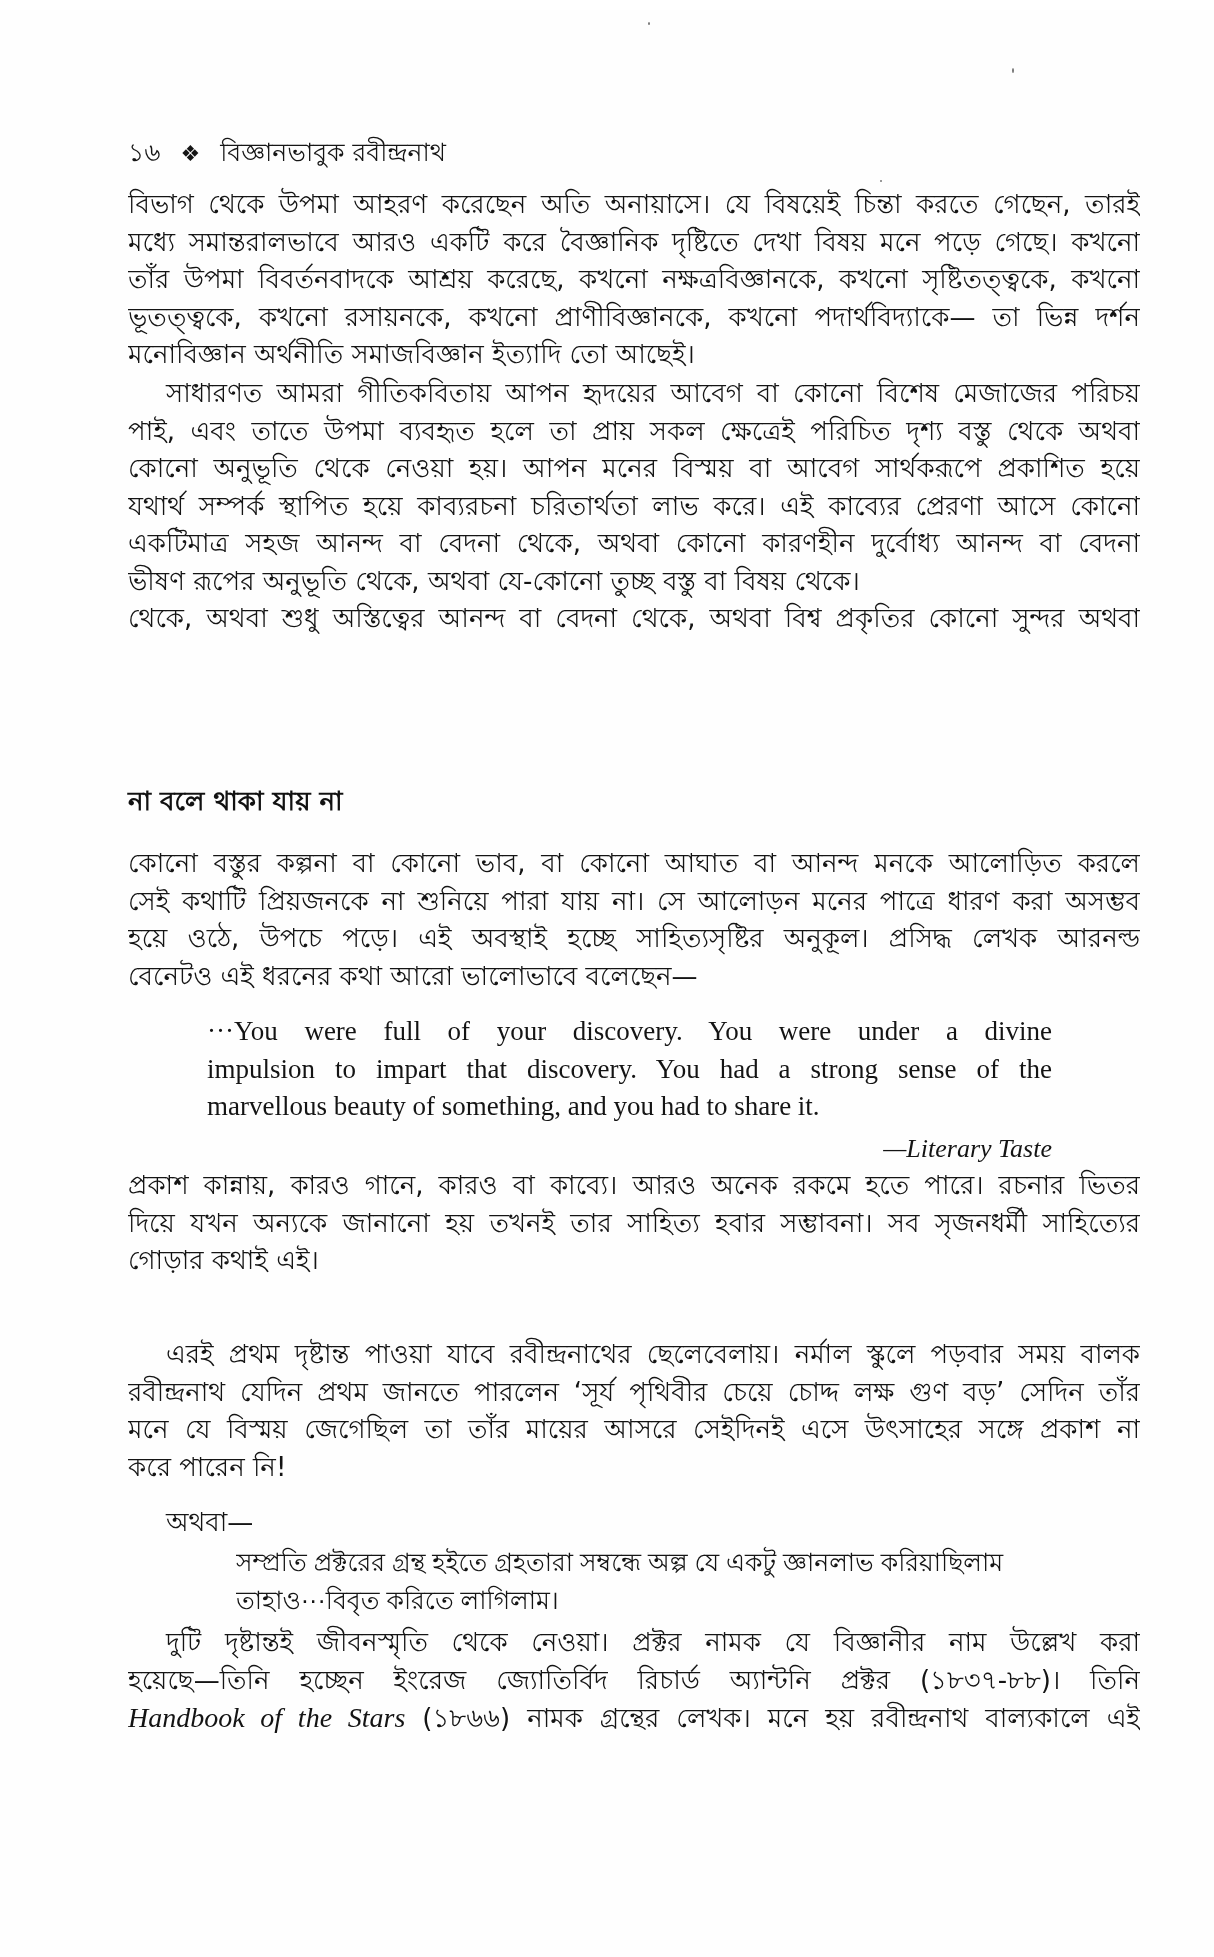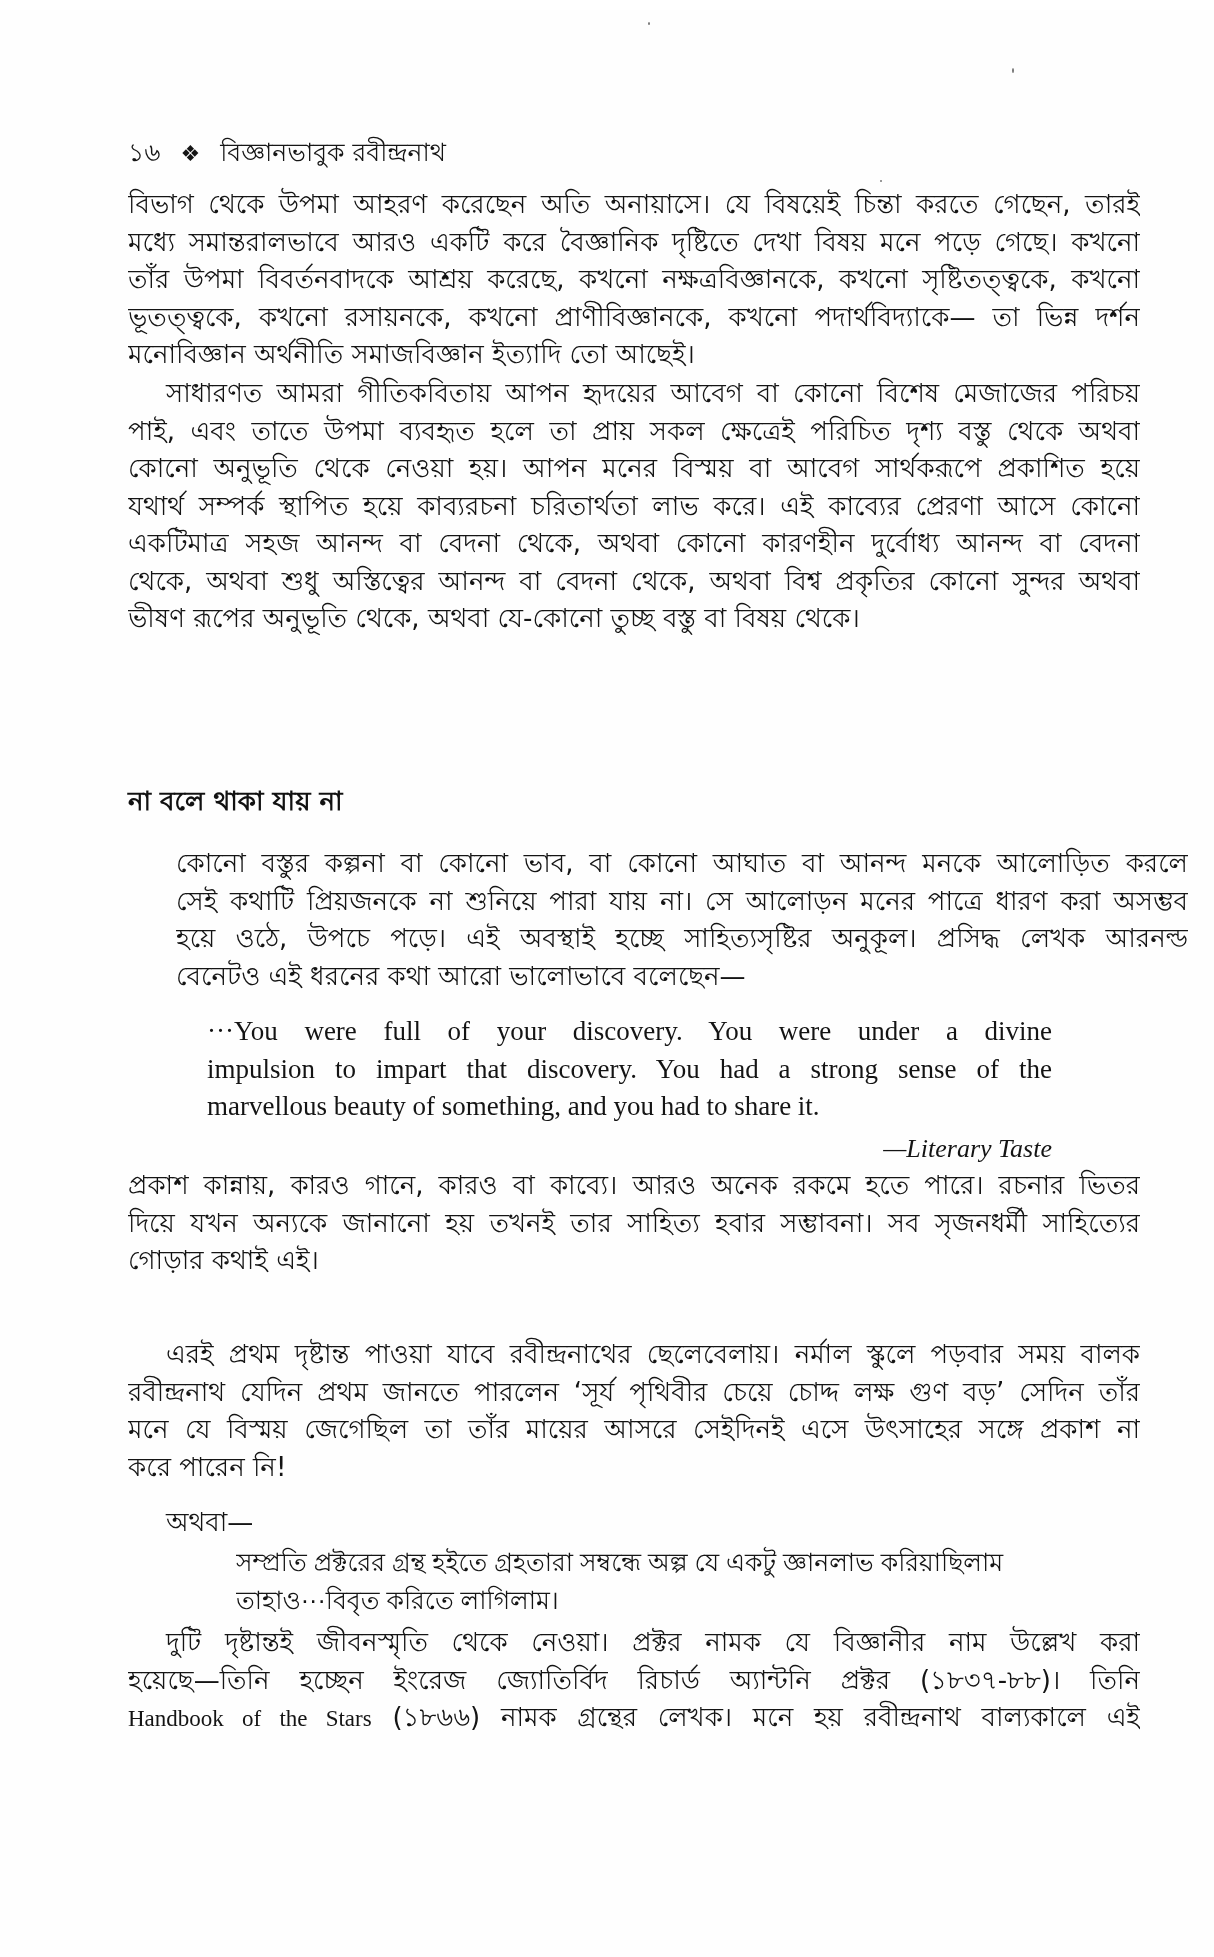--- a/index.html
+++ b/index.html
@@ -9,21 +9,21 @@
     .running-head .sep { margin: 0 12px; font-size: 22px; }
     .body-text { position: absolute; left: 128px; width: 1012px; font-family: "DejaVu Sans", sans-serif; font-size: 26px; line-height: 37.5px; color: #141414; }
     .line { display: block; white-space: nowrap; overflow: hidden; text-align: justify; text-align-last: justify; height: 37.5px; }
     .line.last { text-align-last: left; }
     .indent { padding-left: 38px; }
     .heading { position: absolute; left: 128px; top: 773px; font-family: "DejaVu Sans", sans-serif; font-weight: bold; font-size: 26px; line-height: 36px; color: #111; }
     .quote-en { position: absolute; left: 207px; width: 845px; font-family: "Liberation Serif", serif; font-size: 27px; line-height: 37.5px; color: #141414; }
     .quote-en .line { height: 37.5px; }
     .attrib { position: absolute; left: 207px; width: 845px; text-align: right; font-family: "Liberation Serif", serif; font-style: italic; font-size: 26px; line-height: 34px; color: #141414; }
     .quote-bn { position: absolute; left: 203px; width: 860px; font-family: Liberation Sans, sans-serif; font-size: 25px; line-height: 37.5px; color: #141414; margin-left: 33px; }
-    .ital { font-family: "Liberation Serif", serif; font-size: 23px; }
+    .ital { font-family: "Liberation Serif", serif; font-style: italic; font-size: 28px; }
     .speck { position: absolute; background: #777; border-radius: 50%; }
   </style>
 </head>
 <body>
 
 <div class="page">
 
   <div class="running-head">
     <span>১৬</span>
     <span class="sep">❖</span>
@@ -37,27 +37,27 @@
     <span class="line">ভূতত্ত্বকে, কখনো রসায়নকে, কখনো প্রাণীবিজ্ঞানকে, কখনো পদার্থবিদ্যাকে— তা ভিন্ন দর্শন</span>
     <span class="line last">মনোবিজ্ঞান অর্থনীতি সমাজবিজ্ঞান ইত্যাদি তো আছেই।</span>
   </div>
 
   <div class="body-text" style="top:365px;">
     <span class="line indent">সাধারণত আমরা গীতিকবিতায় আপন হৃদয়ের আবেগ বা কোনো বিশেষ মেজাজের পরিচয়</span>
     <span class="line">পাই, এবং তাতে উপমা ব্যবহৃত হলে তা প্রায় সকল ক্ষেত্রেই পরিচিত দৃশ্য বস্তু থেকে অথবা</span>
     <span class="line">কোনো অনুভূতি থেকে নেওয়া হয়। আপন মনের বিস্ময় বা আবেগ সার্থকরূপে প্রকাশিত হয়ে</span>
     <span class="line">যথার্থ সম্পর্ক স্থাপিত হয়ে কাব্যরচনা চরিতার্থতা লাভ করে। এই কাব্যের প্রেরণা আসে কোনো</span>
     <span class="line">একটিমাত্র সহজ আনন্দ বা বেদনা থেকে, অথবা কোনো কারণহীন দুর্বোধ্য আনন্দ বা বেদনা</span>
+    <span class="line last">ভীষণ রূপের অনুভূতি থেকে, অথবা যে-কোনো তুচ্ছ বস্তু বা বিষয় থেকে।</span>
     <span class="line">থেকে, অথবা শুধু অস্তিত্বের আনন্দ বা বেদনা থেকে, অথবা বিশ্ব প্রকৃতির কোনো সুন্দর অথবা</span>
-    <span class="line last">ভীষণ রূপের অনুভূতি থেকে, অথবা যে-কোনো তুচ্ছ বস্তু বা বিষয় থেকে।</span>
   </div>
 
   <div class="heading">না বলে থাকা যায় না</div>
 
-  <div class="body-text" style="top:835px;margin-left:48px;">
+  <div class="body-text" style="top:835px;">
     <span class="line">কোনো বস্তুর কল্পনা বা কোনো ভাব, বা কোনো আঘাত বা আনন্দ মনকে আলোড়িত করলে</span>
     <span class="line">সেই কথাটি প্রিয়জনকে না শুনিয়ে পারা যায় না। সে আলোড়ন মনের পাত্রে ধারণ করা অসম্ভব</span>
     <span class="line">হয়ে ওঠে, উপচে পড়ে। এই অবস্থাই হচ্ছে সাহিত্যসৃষ্টির অনুকূল। প্রসিদ্ধ লেখক আরনল্ড</span>
     <span class="line last">বেনেটও এই ধরনের কথা আরো ভালোভাবে বলেছেন—</span>
   </div>
 
   <div class="quote-en" style="top:1003px;">
     <span class="line">···You were full of your discovery. You were under a divine</span>
     <span class="line">impulsion to impart that discovery. You had a strong sense of the</span>
     <span class="line last">marvellous beauty of something, and you had to share it.</span>

